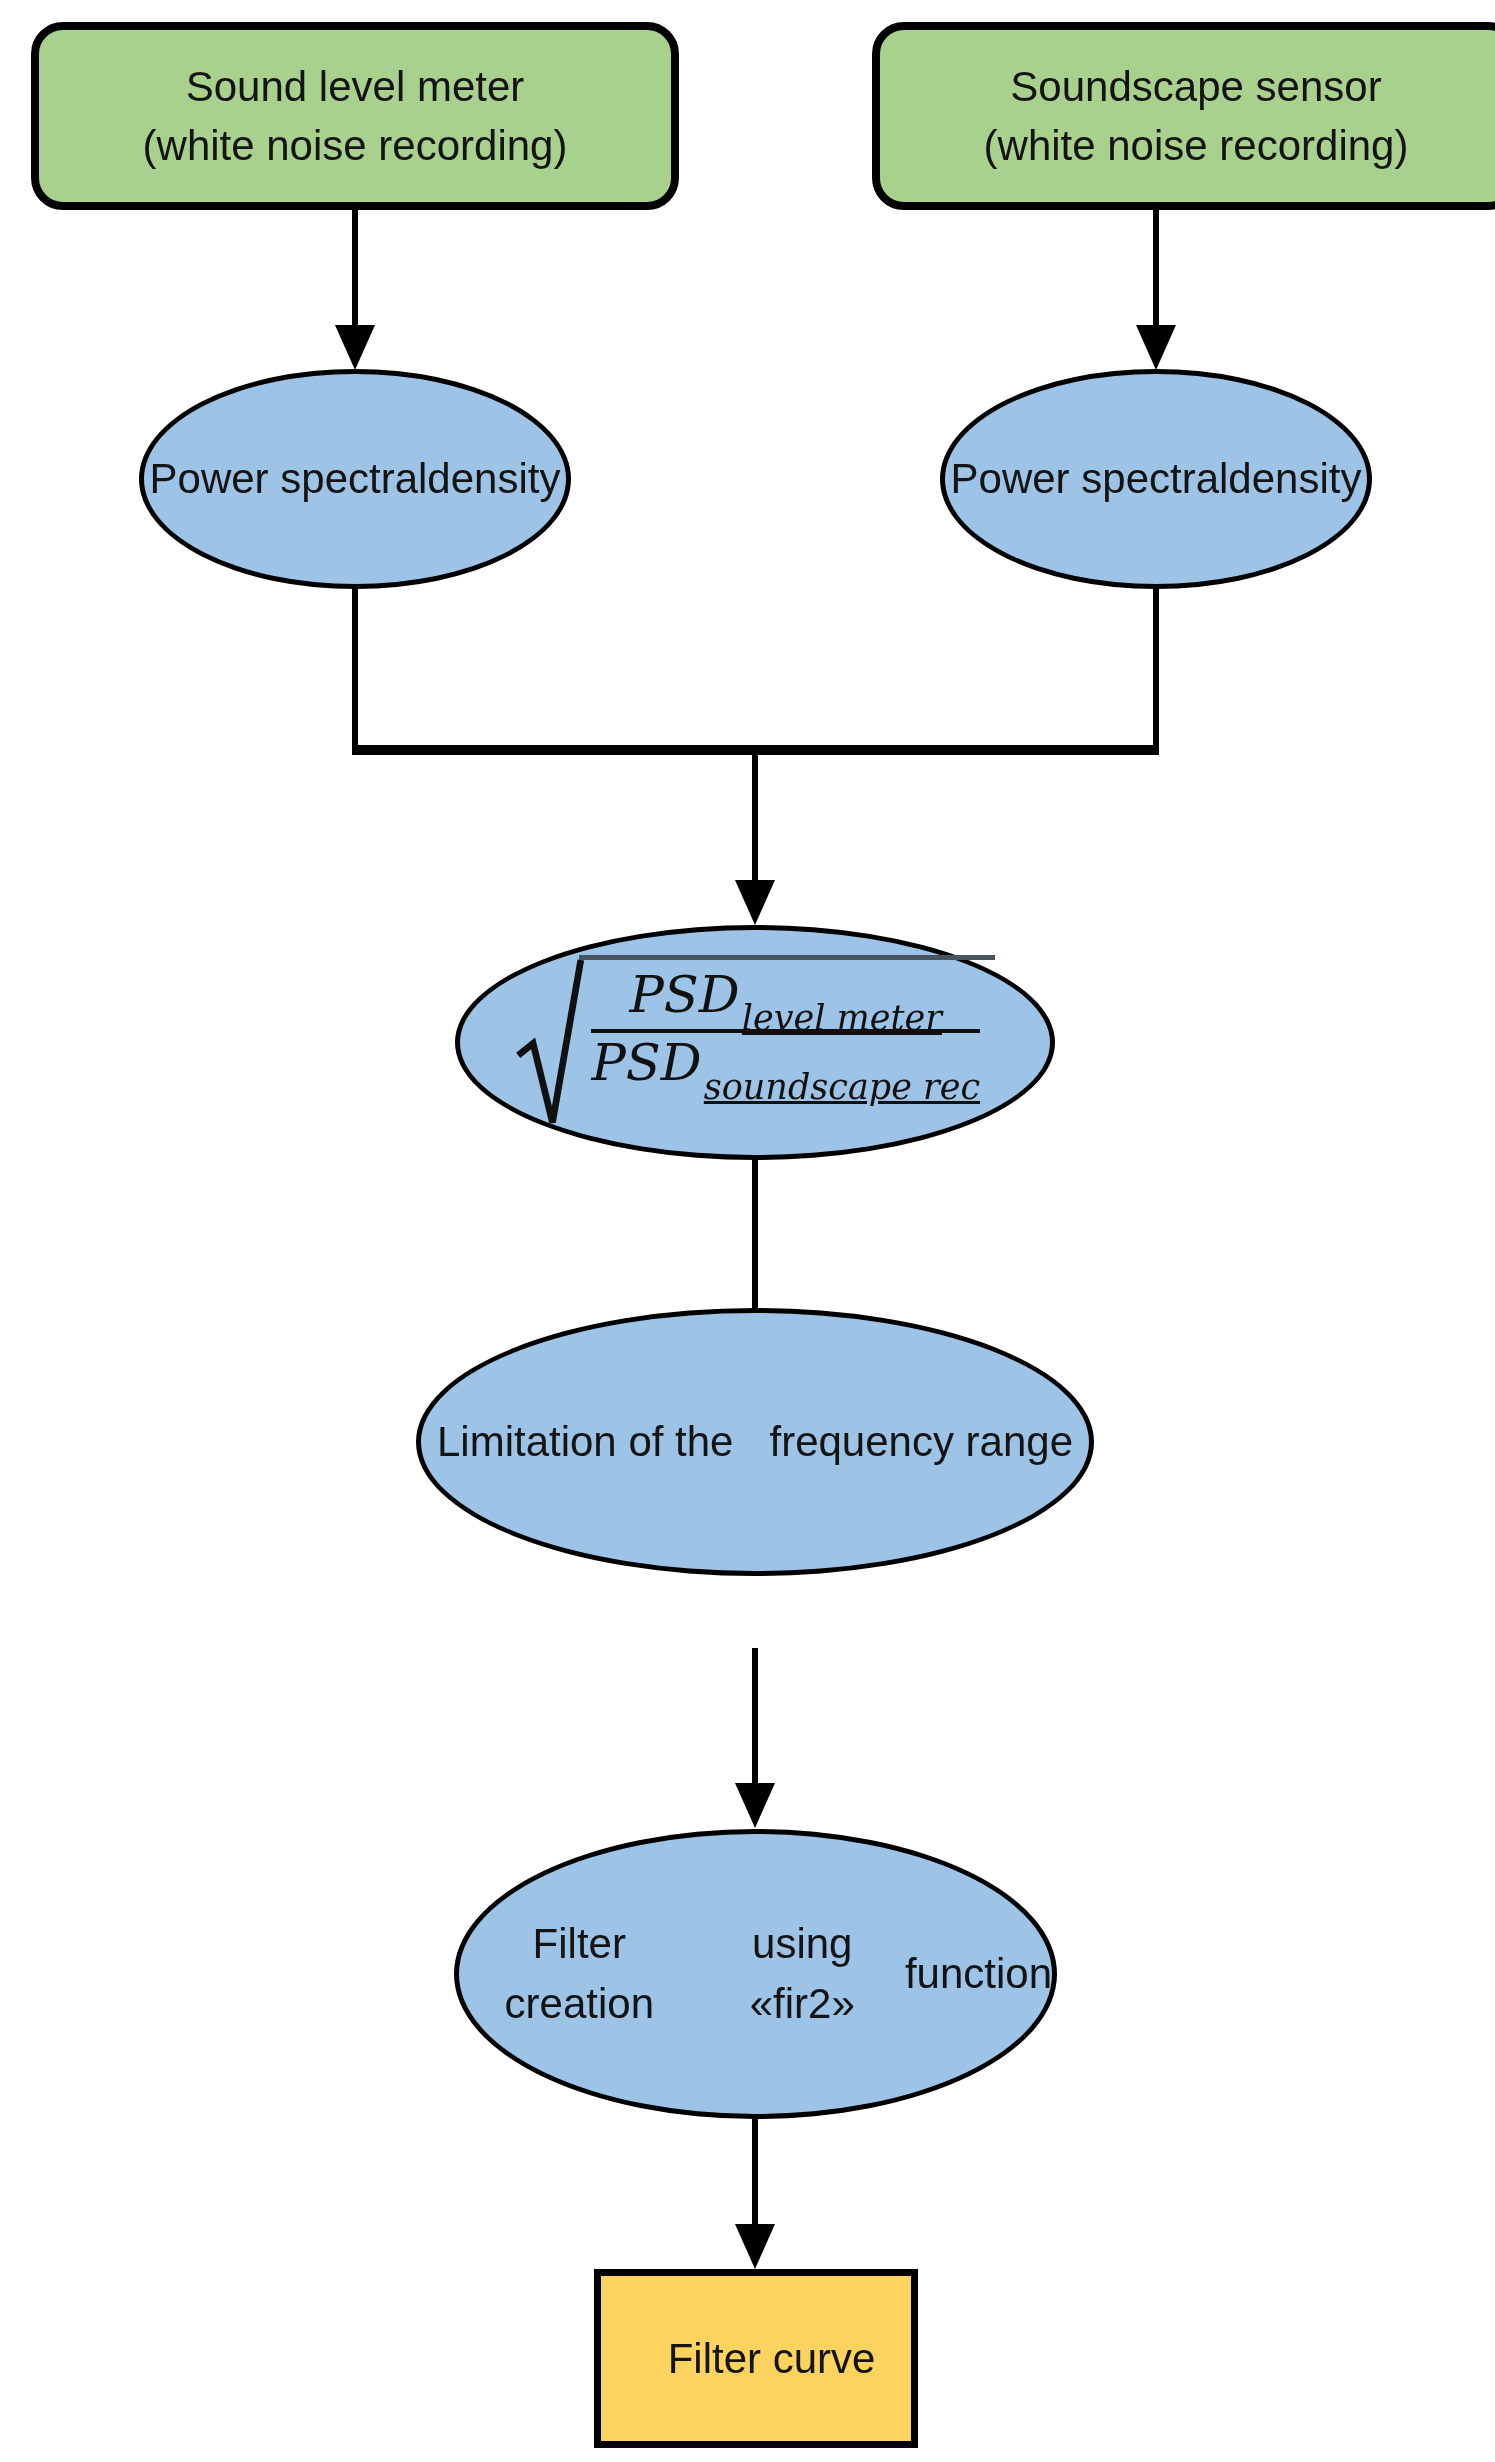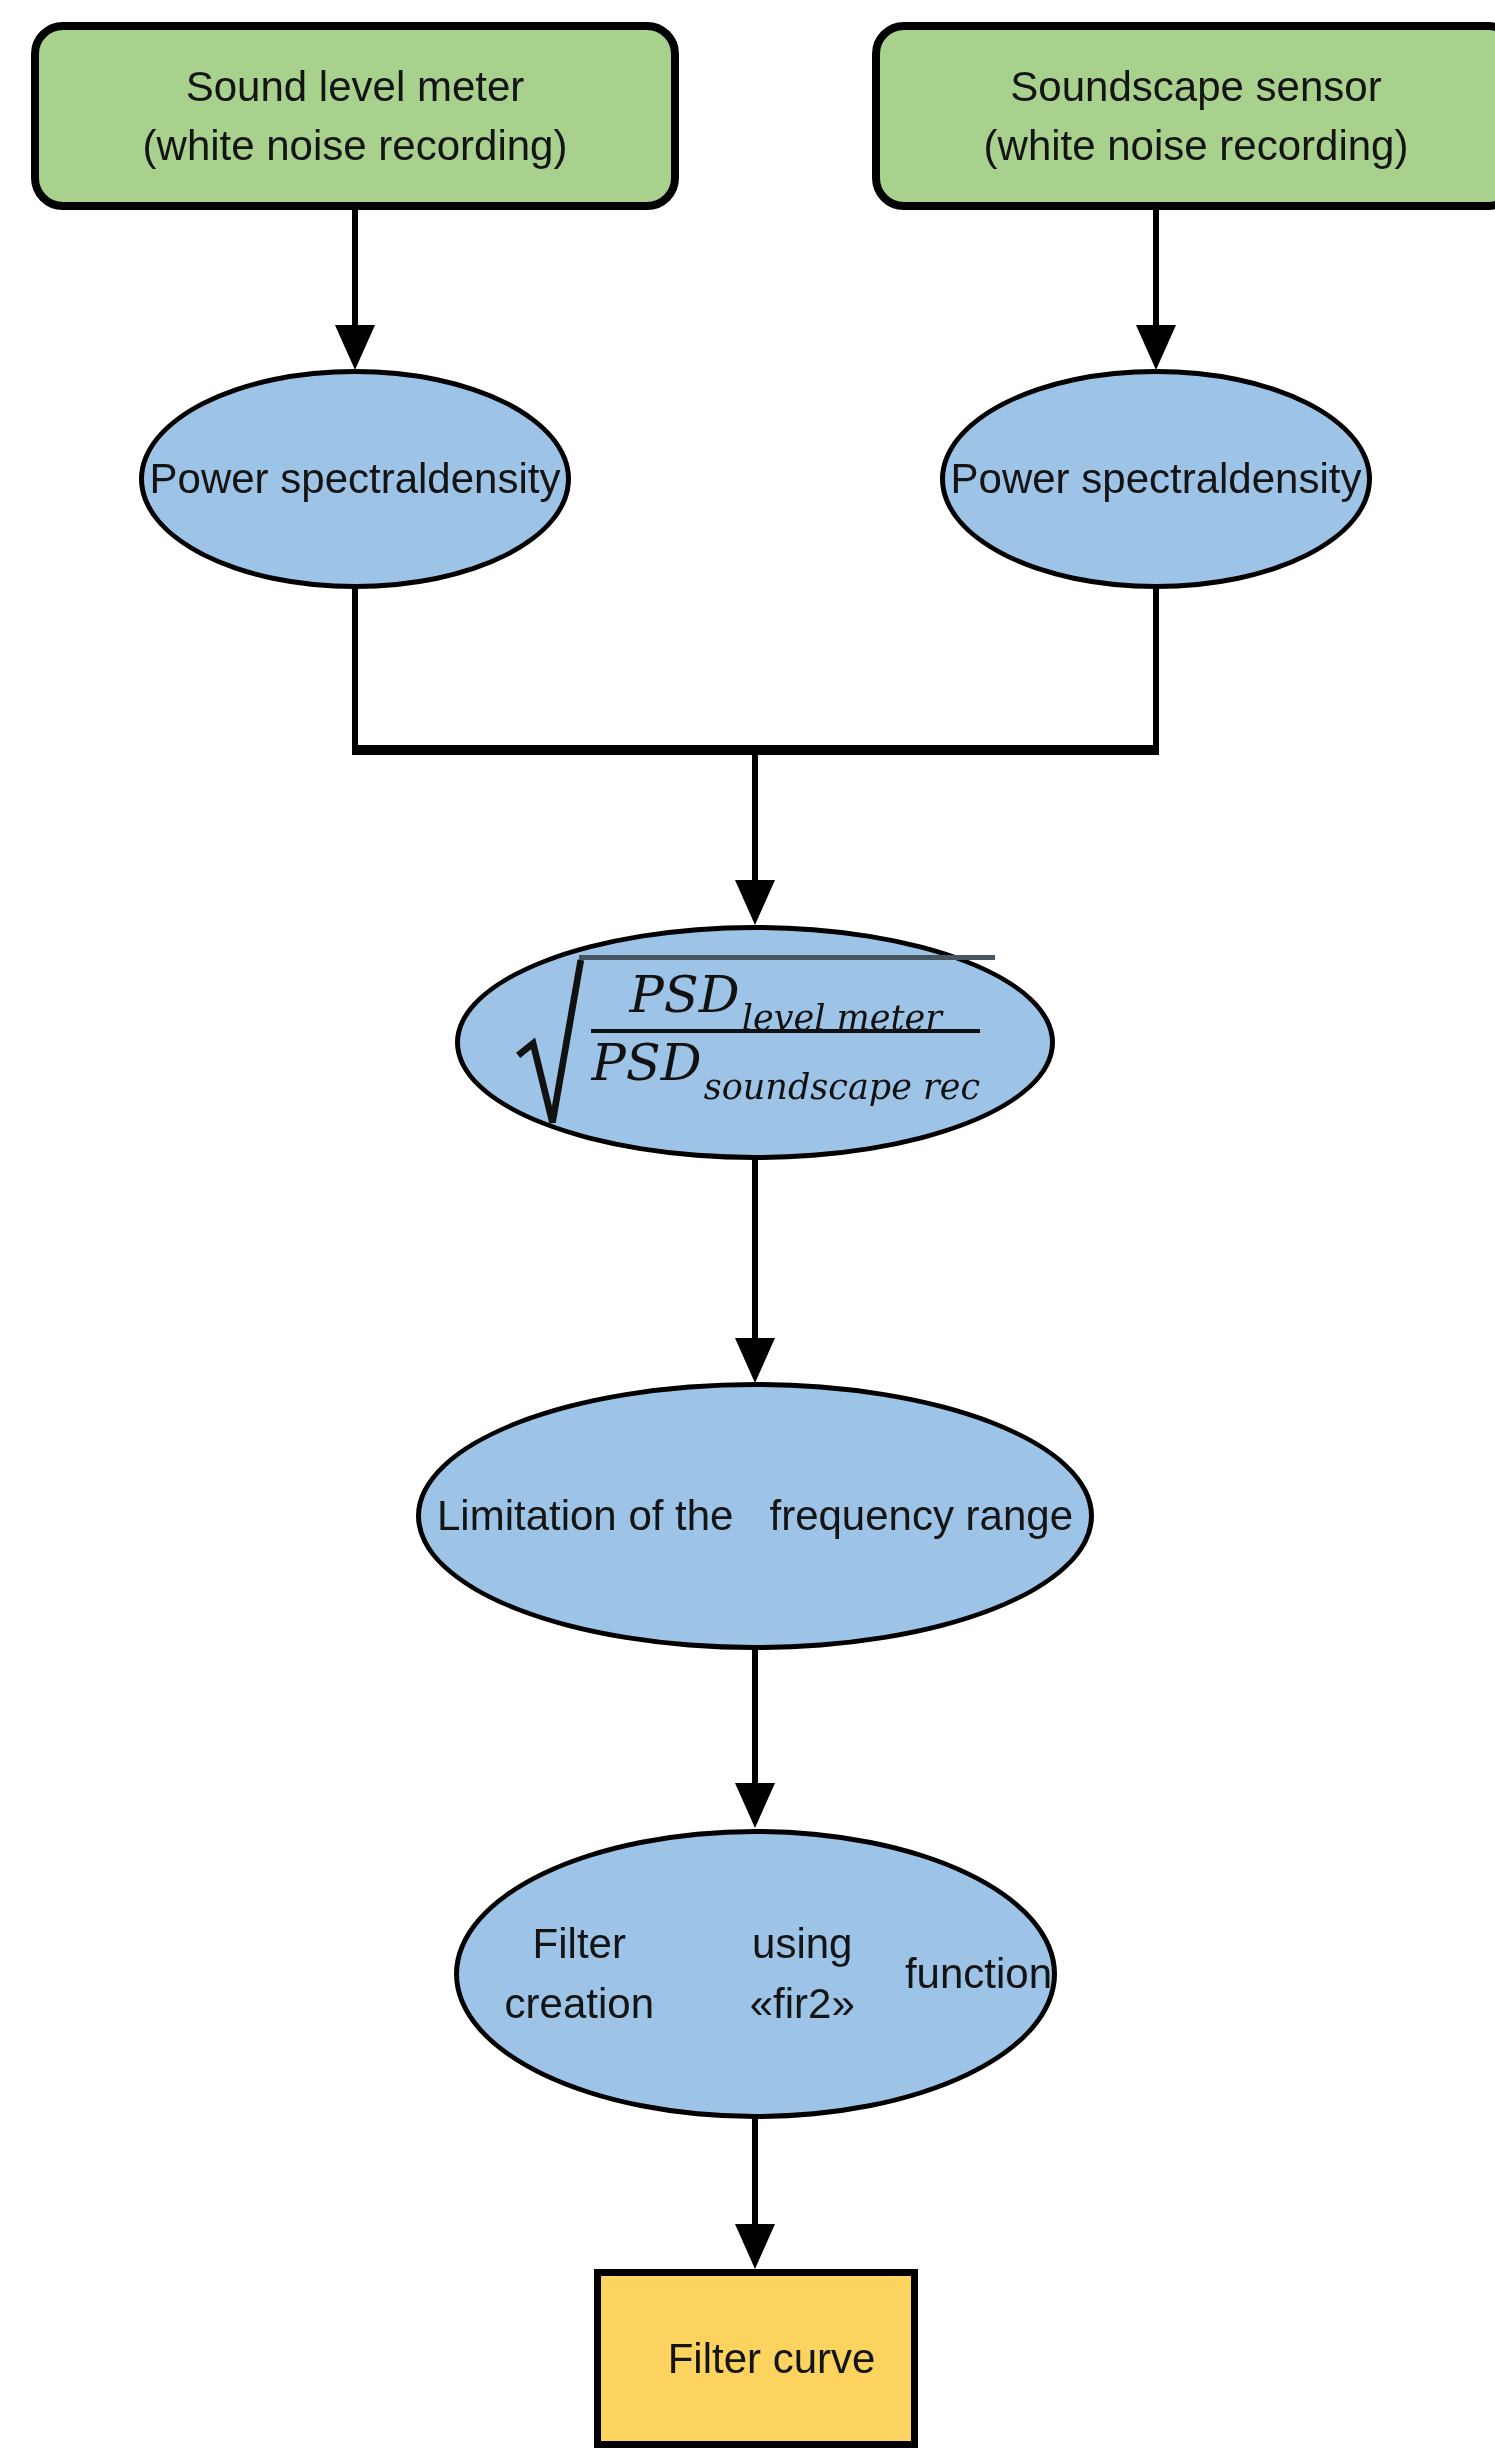--- a/index.html
+++ b/index.html
@@ -100,20 +100,21 @@
   .fbase {
     font-size: 51px;
     line-height: 1.05;
   }
   .fsub {
     font-size: 35px;
     line-height: 1;
     position: relative;
     top: 15px;
     margin-left: 2.2px;
+    text-decoration: underline;
   }
 </style>
 </head>
 <body>
 
 <div class="canvas">
 
   <div class="rect-node fill-green" style="left:31px; top:22.3px; width:648px; height:188px;">
     <div>Sound level meter</div>
     <div>(white noise recording)</div>
@@ -162,21 +163,21 @@
           <span class="fbase">PSD</span>
           <span class="fsub">soundscape rec</span>
         </span>
       </span>
     </div>
   </div>
 
   <div class="shaft" style="left:752px; top:1159px; width:6px; height:182px;"></div>
   <div class="arrowhead" style="left:735px; top:1338px;"></div>
 
-  <div class="ellipse-node fill-blue" style="left:416px; top:1382px; width:678px; height:268px;gap:36px;">
+  <div class="ellipse-node fill-blue" style="left:416px; top:1308px; width:678px; height:268px;gap:36px;">
     <div>Limitation of the</div>
     <div>frequency range</div>
   </div>
 
   <div class="shaft" style="left:752px; top:1648px; width:6px; height:138px;"></div>
   <div class="arrowhead" style="left:735px; top:1783px;"></div>
 
   <div class="ellipse-node fill-blue" style="left:454px; top:1829px; width:603px; height:290px;">
     <div>Filter creation</div>
     <div>using «fir2»</div>

